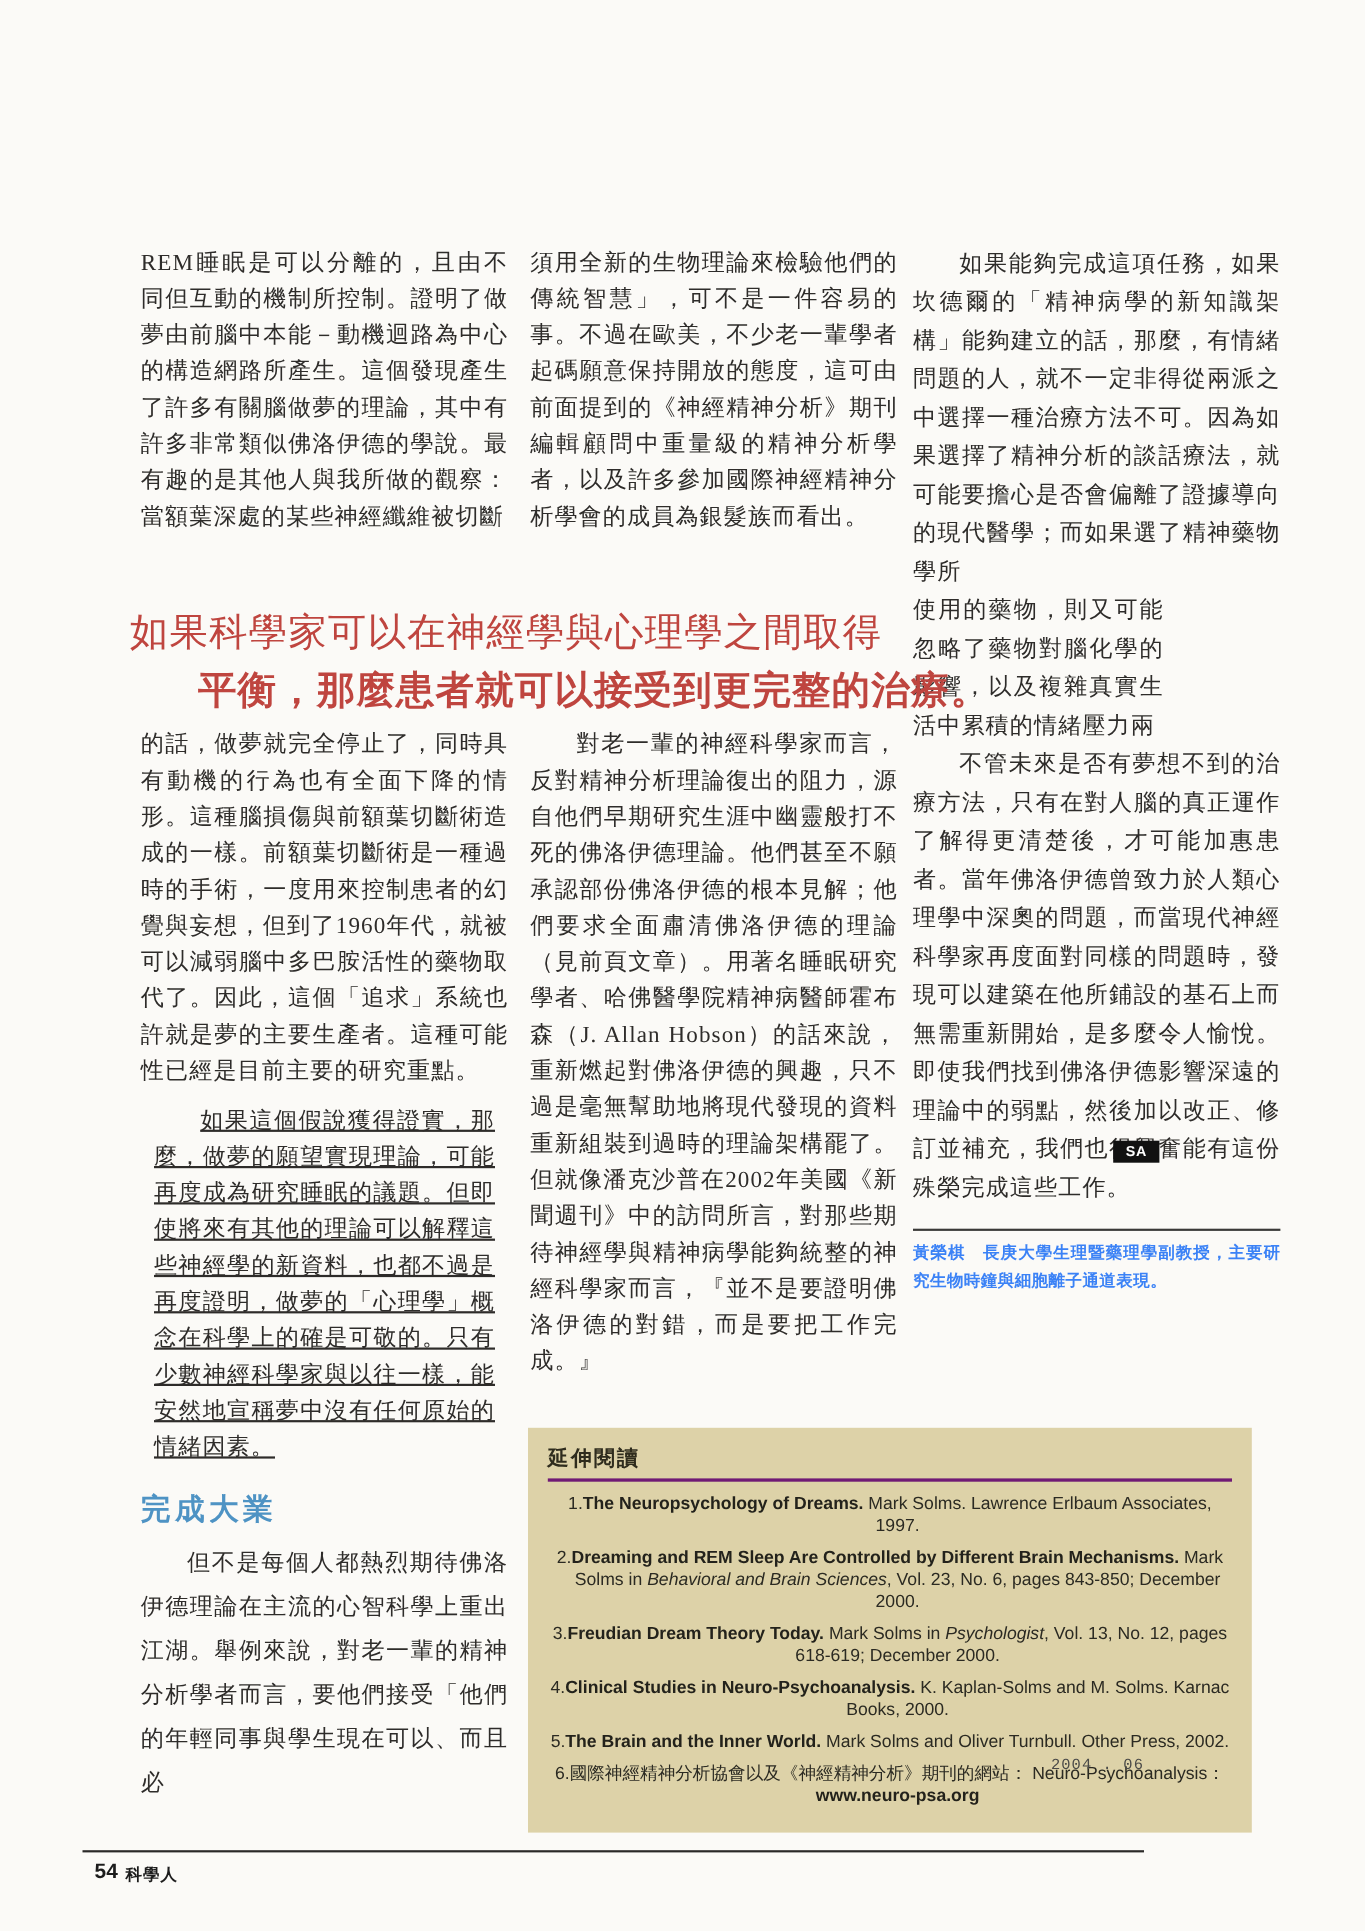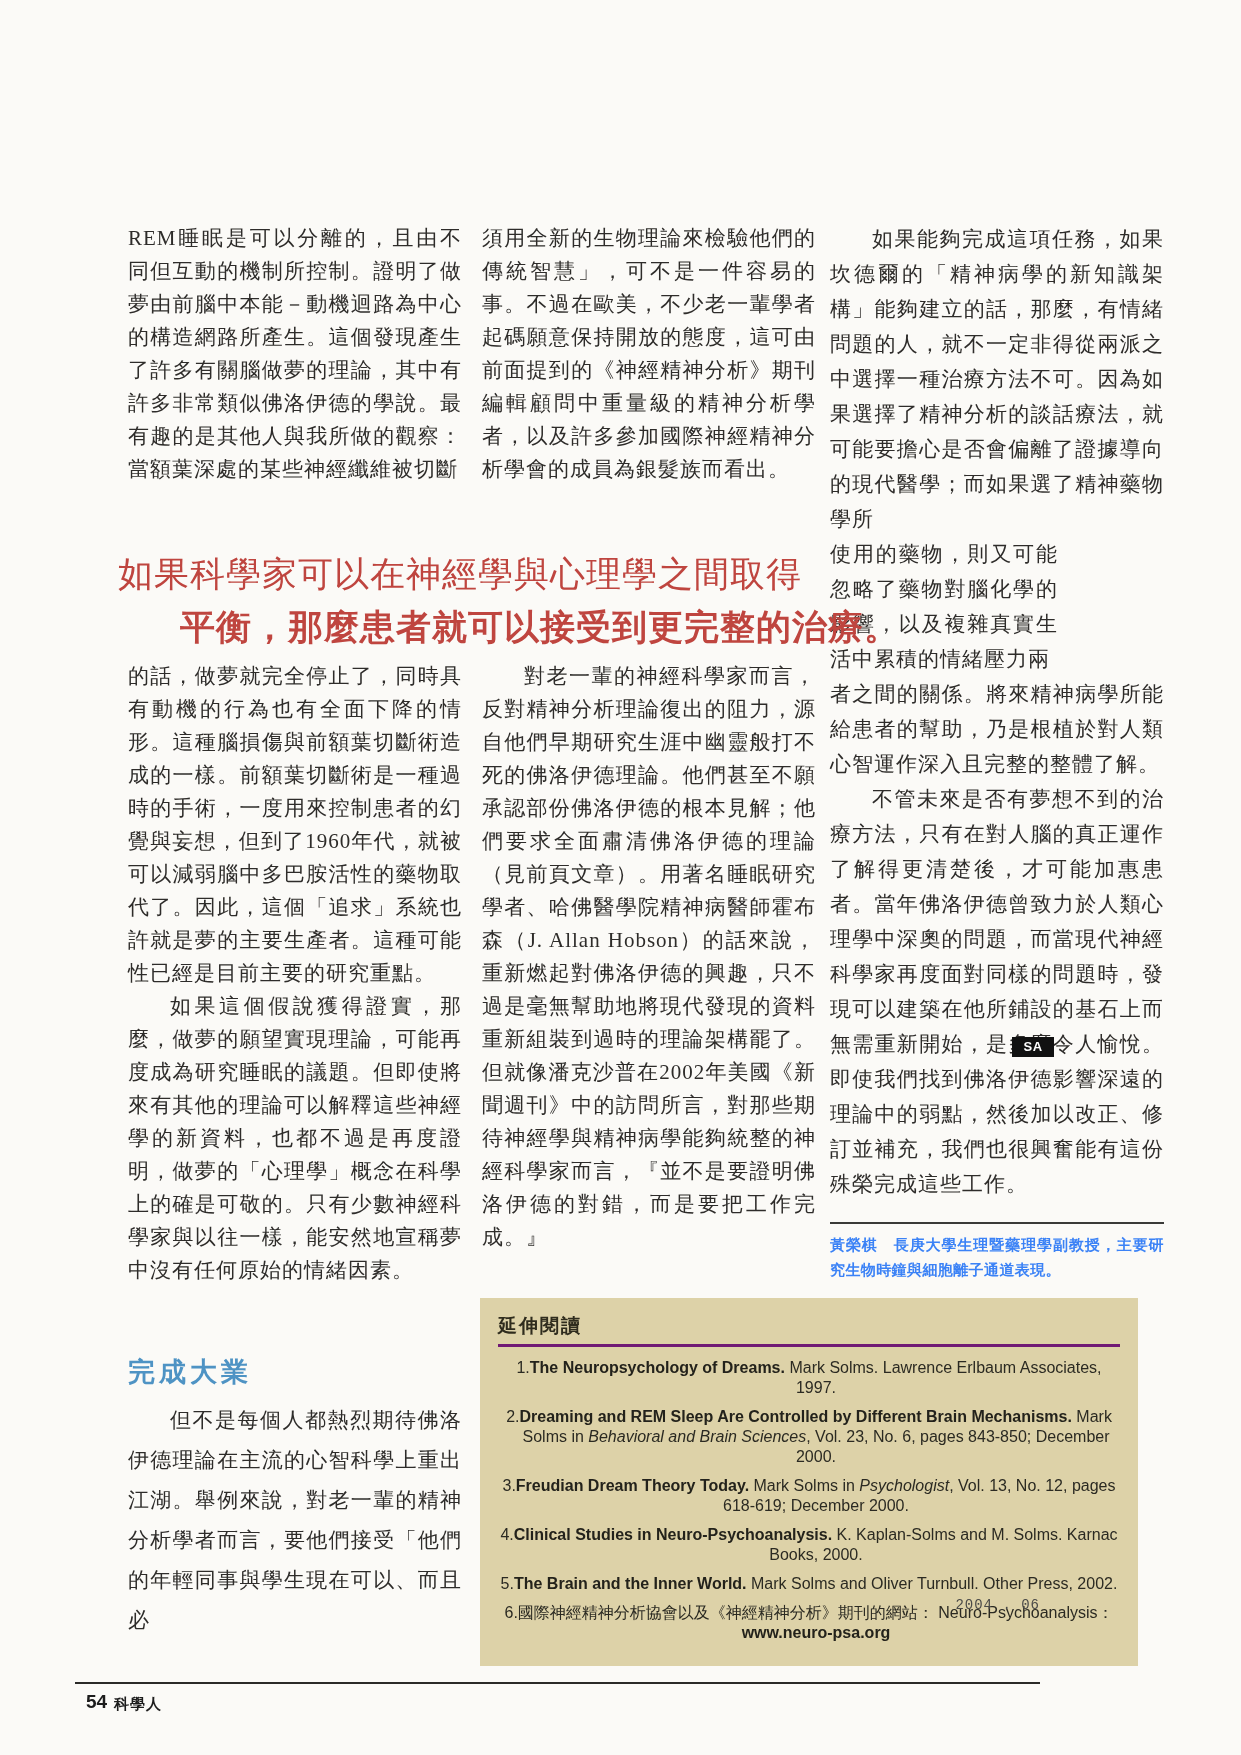--- a/index.html
+++ b/index.html
@@ -72,35 +72,34 @@
     <p style="margin:0;">REM睡眠是可以分離的，且由不同但互動的機制所控制。證明了做夢由前腦中本能－動機迴路為中心的構造網路所產生。這個發現產生了許多有關腦做夢的理論，其中有許多非常類似佛洛伊德的學說。最有趣的是其他人與我所做的觀察：當額葉深處的某些神經纖維被切斷</p>
   </div>
 
   <div class="abs col bodytext" style="left:482px;top:222px;">
     <p style="margin:0;">須用全新的生物理論來檢驗他們的傳統智慧」，可不是一件容易的事。不過在歐美，不少老一輩學者起碼願意保持開放的態度，這可由前面提到的《神經精神分析》期刊編輯顧問中重量級的精神分析學者，以及許多參加國際神經精神分析學會的成員為銀髮族而看出。</p>
   </div>
 
   <div class="abs col" id="col3">
     <p class="bodytext ind" style="margin:0;">如果能夠完成這項任務，如果坎德爾的「精神病學的新知識架構」能夠建立的話，那麼，有情緒問題的人，就不一定非得從兩派之中選擇一種治療方法不可。因為如果選擇了精神分析的談話療法，就可能要擔心是否會偏離了證據導向的現代醫學；而如果選了精神藥物學所</p>
     <p class="bodytext narrow" style="margin:0;">使用的藥物，則又可能忽略了藥物對腦化學的影響，以及複雜真實生活中累積的情緒壓力兩</p>
-    <p class="bodytext" style="margin:0;">者之間的關係。將來精神病學所能給患者的幫助，乃是根植於對人類心智運作深入且完整的整體了解。</p>
     <p class="bodytext ind" style="margin:0;">不管未來是否有夢想不到的治療方法，只有在對人腦的真正運作了解得更清楚後，才可能加惠患者。當年佛洛伊德曾致力於人類心理學中深奧的問題，而當現代神經科學家再度面對同樣的問題時，發現可以建築在他所鋪設的基石上而無需重新開始，是多麼令人愉悅。即使我們找到佛洛伊德影響深遠的理論中的弱點，然後加以改正、修訂並補充，我們也很興奮能有這份殊榮完成這些工作。</p>
     <div class="bio">黃榮棋　長庚大學生理暨藥理學副教授，主要研究生物時鐘與細胞離子通道表現。</div>
   </div>
 
   <div class="abs sa-mark">SA</div>
 
   <div class="abs quote">
     <div class="q1">如果科學家可以在神經學與心理學之間取得</div>
     <div class="q2">平衡，那麼患者就可以接受到更完整的治療。</div>
   </div>
 
   <div class="abs col bodytext" style="left:128px;top:660px;">
     <p style="margin:0;">的話，做夢就完全停止了，同時具有動機的行為也有全面下降的情形。這種腦損傷與前額葉切斷術造成的一樣。前額葉切斷術是一種過時的手術，一度用來控制患者的幻覺與妄想，但到了1960年代，就被可以減弱腦中多巴胺活性的藥物取代了。因此，這個「追求」系統也許就是夢的主要生產者。這種可能性已經是目前主要的研究重點。</p>
-    <p class="ind" style="margin:0;">如果這個假說獲得證實，那麼，做夢的願望實現理論，可能再度成為研究睡眠的議題。但即使將來有其他的理論可以解釋這些神經學的新資料，也都不過是再度證明，做夢的「心理學」概念在科學上的確是可敬的。只有少數神經科學家與以往一樣，能安然地宣稱夢中沒有任何原始的情緒因素。</p>
+    <p class="ind" style="margin:12px;text-decoration:underline;">如果這個假說獲得證實，那麼，做夢的願望實現理論，可能再度成為研究睡眠的議題。但即使將來有其他的理論可以解釋這些神經學的新資料，也都不過是再度證明，做夢的「心理學」概念在科學上的確是可敬的。只有少數神經科學家與以往一樣，能安然地宣稱夢中沒有任何原始的情緒因素。</p>
   </div>
 
   <div class="abs col bodytext" style="left:482px;top:660px;">
     <p class="ind" style="margin:0;">對老一輩的神經科學家而言，反對精神分析理論復出的阻力，源自他們早期研究生涯中幽靈般打不死的佛洛伊德理論。他們甚至不願承認部份佛洛伊德的根本見解；他們要求全面肅清佛洛伊德的理論（見前頁文章）。用著名睡眠研究學者、哈佛醫學院精神病醫師霍布森（J. Allan Hobson）的話來說，重新燃起對佛洛伊德的興趣，只不過是毫無幫助地將現代發現的資料重新組裝到過時的理論架構罷了。但就像潘克沙普在2002年美國《新聞週刊》中的訪問所言，對那些期待神經學與精神病學能夠統整的神經科學家而言，『並不是要證明佛洛伊德的對錯，而是要把工作完成。』</p>
   </div>
 
   <div class="abs section-heading">完成大業</div>
 
   <div class="abs col bodytext" id="col1-bot" style="left:128px;top:1400px;">
     <p class="ind" style="margin:0;">但不是每個人都熱烈期待佛洛伊德理論在主流的心智科學上重出江湖。舉例來說，對老一輩的精神分析學者而言，要他們接受「他們的年輕同事與學生現在可以、而且必</p>

